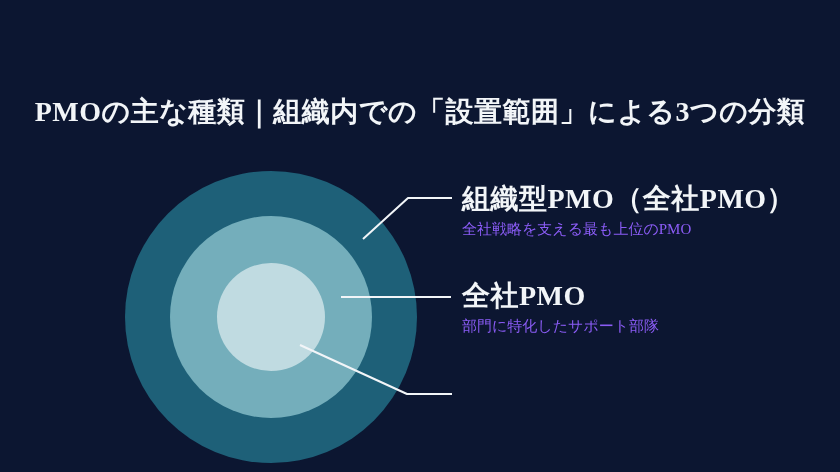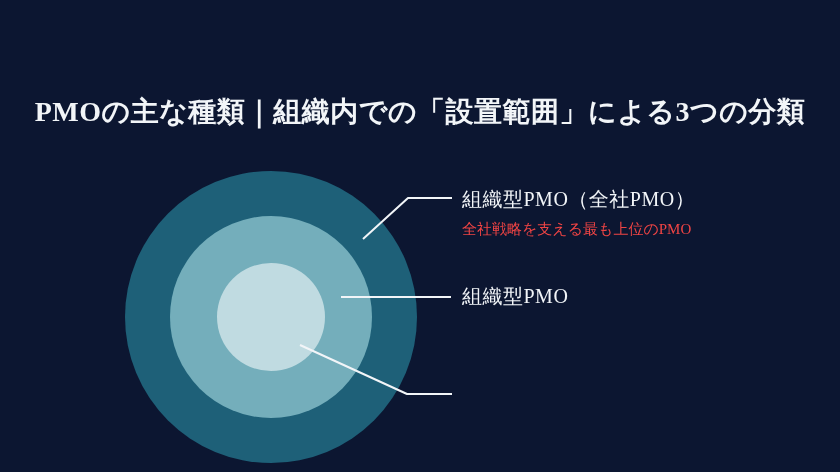--- a/index.html
+++ b/index.html
@@ -38,32 +38,32 @@
     stroke-width: 2;
     stroke-linejoin: round;
     stroke-linecap: butt;
   }
   .label {
     position: absolute;
     left: 462px;
     color: #f2f5f8;
   }
   .label-heading {
-    font-size: 20px;
-    font-weight: normal;
+    font-size: 28px;
+    font-weight: bold;
     line-height: 26px;
     letter-spacing: 0.5px;
     white-space: nowrap;
   }
   .label-desc {
     margin-top: 8px;
     font-size: 15px;
     line-height: 19px;
     font-weight: normal;
-    color: #ef4444;
+    color: #8b5cf6;
     white-space: pre-line;
   }
   .label-1 { top: 139px; }
   .label-2 { top: 236px; }
   .label-3 { top: 334px; }
 </style>
 </head>
 <body>
 
 <div class="slide" style="background: rgb(12, 22, 49);">
@@ -78,19 +78,20 @@
     <polyline class="leader" points="341,250 451,250" stroke="#f2f5f8"></polyline>
     <polyline class="leader" points="300,298 407,347 452,347" stroke="#f2f5f8"></polyline>
   </svg>
 
   <div class="label label-1">
     <div class="label-heading">組織型PMO（全社PMO）</div>
     <div class="label-desc">全社戦略を支える最も上位のPMO</div>
   </div>
 
   <div class="label label-2">
-    <div class="label-heading">組織型PMO</div>
+    <div class="label-heading">全社PMO</div>
+    <div class="label-desc">部門に特化したサポート部隊</div>
   </div>
 
   <div class="label label-3">
   </div>
 
 </div>
 
 </body></html>

